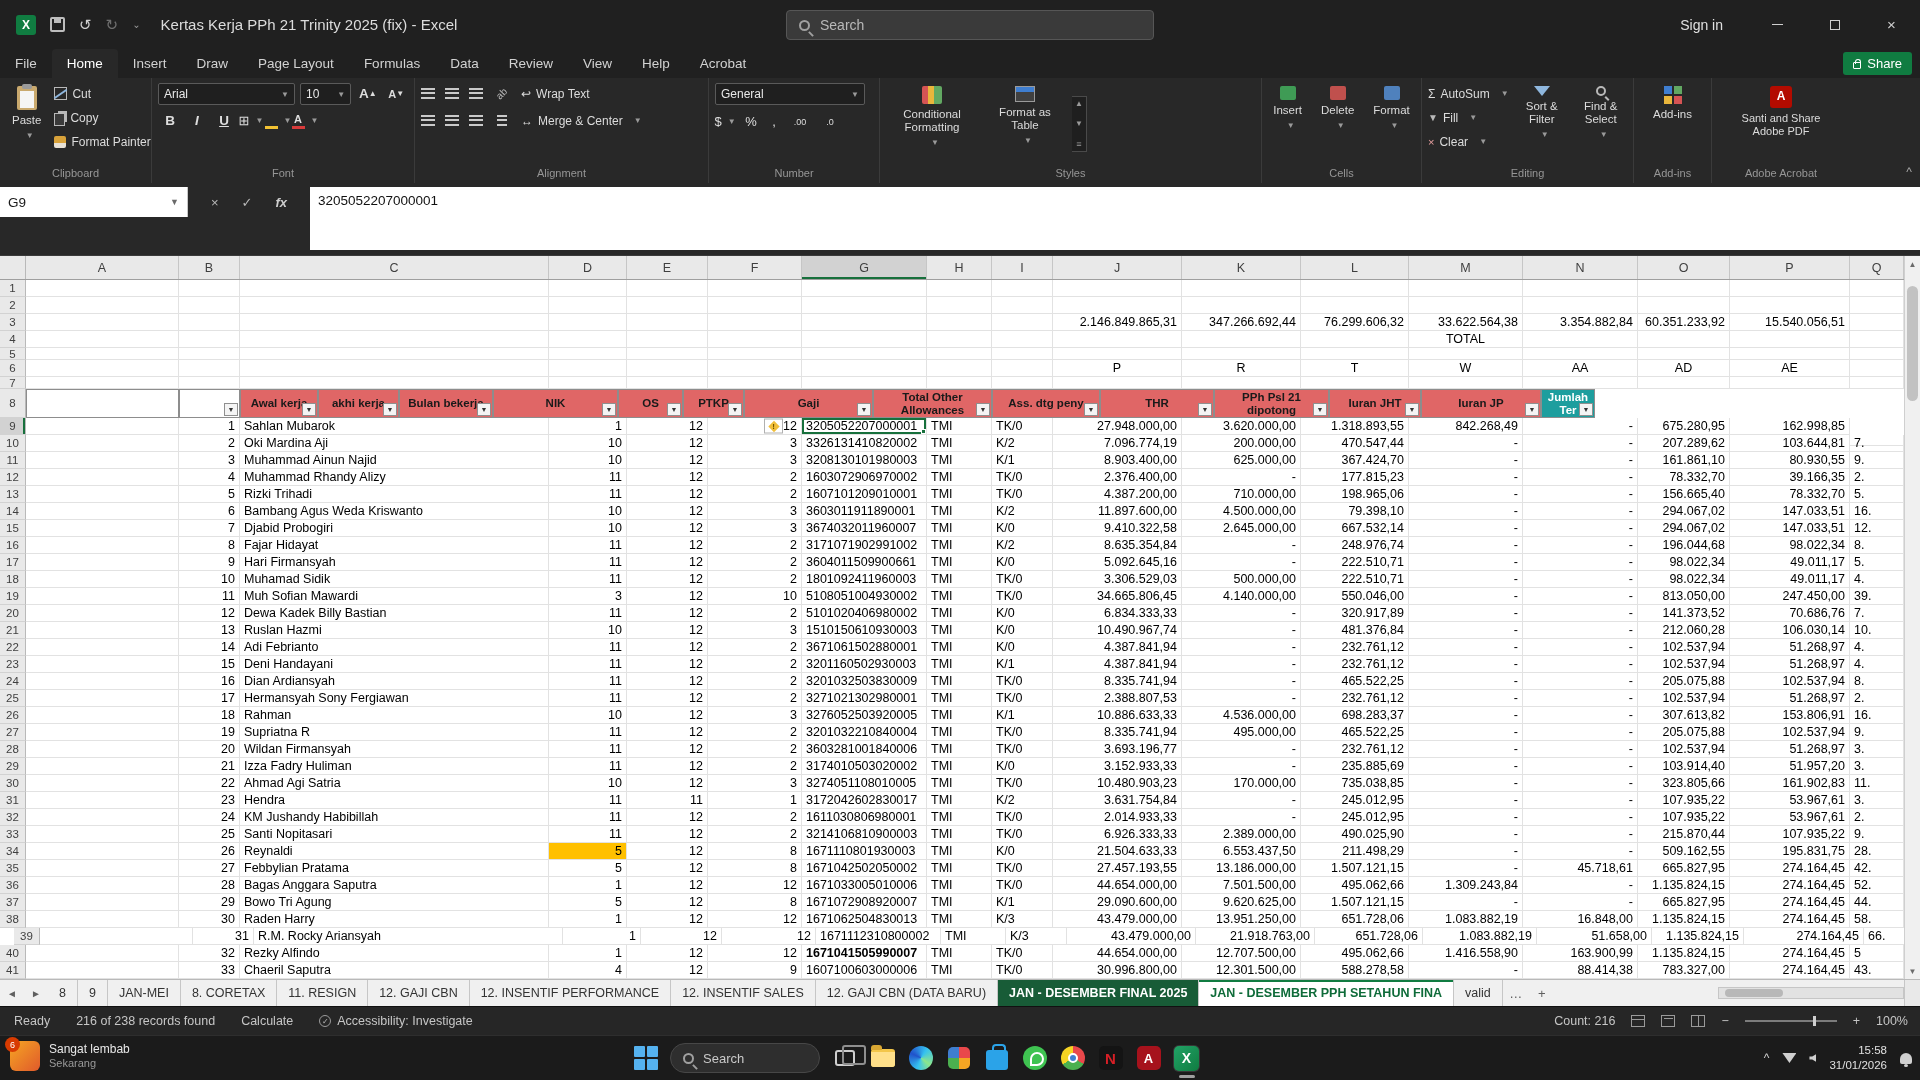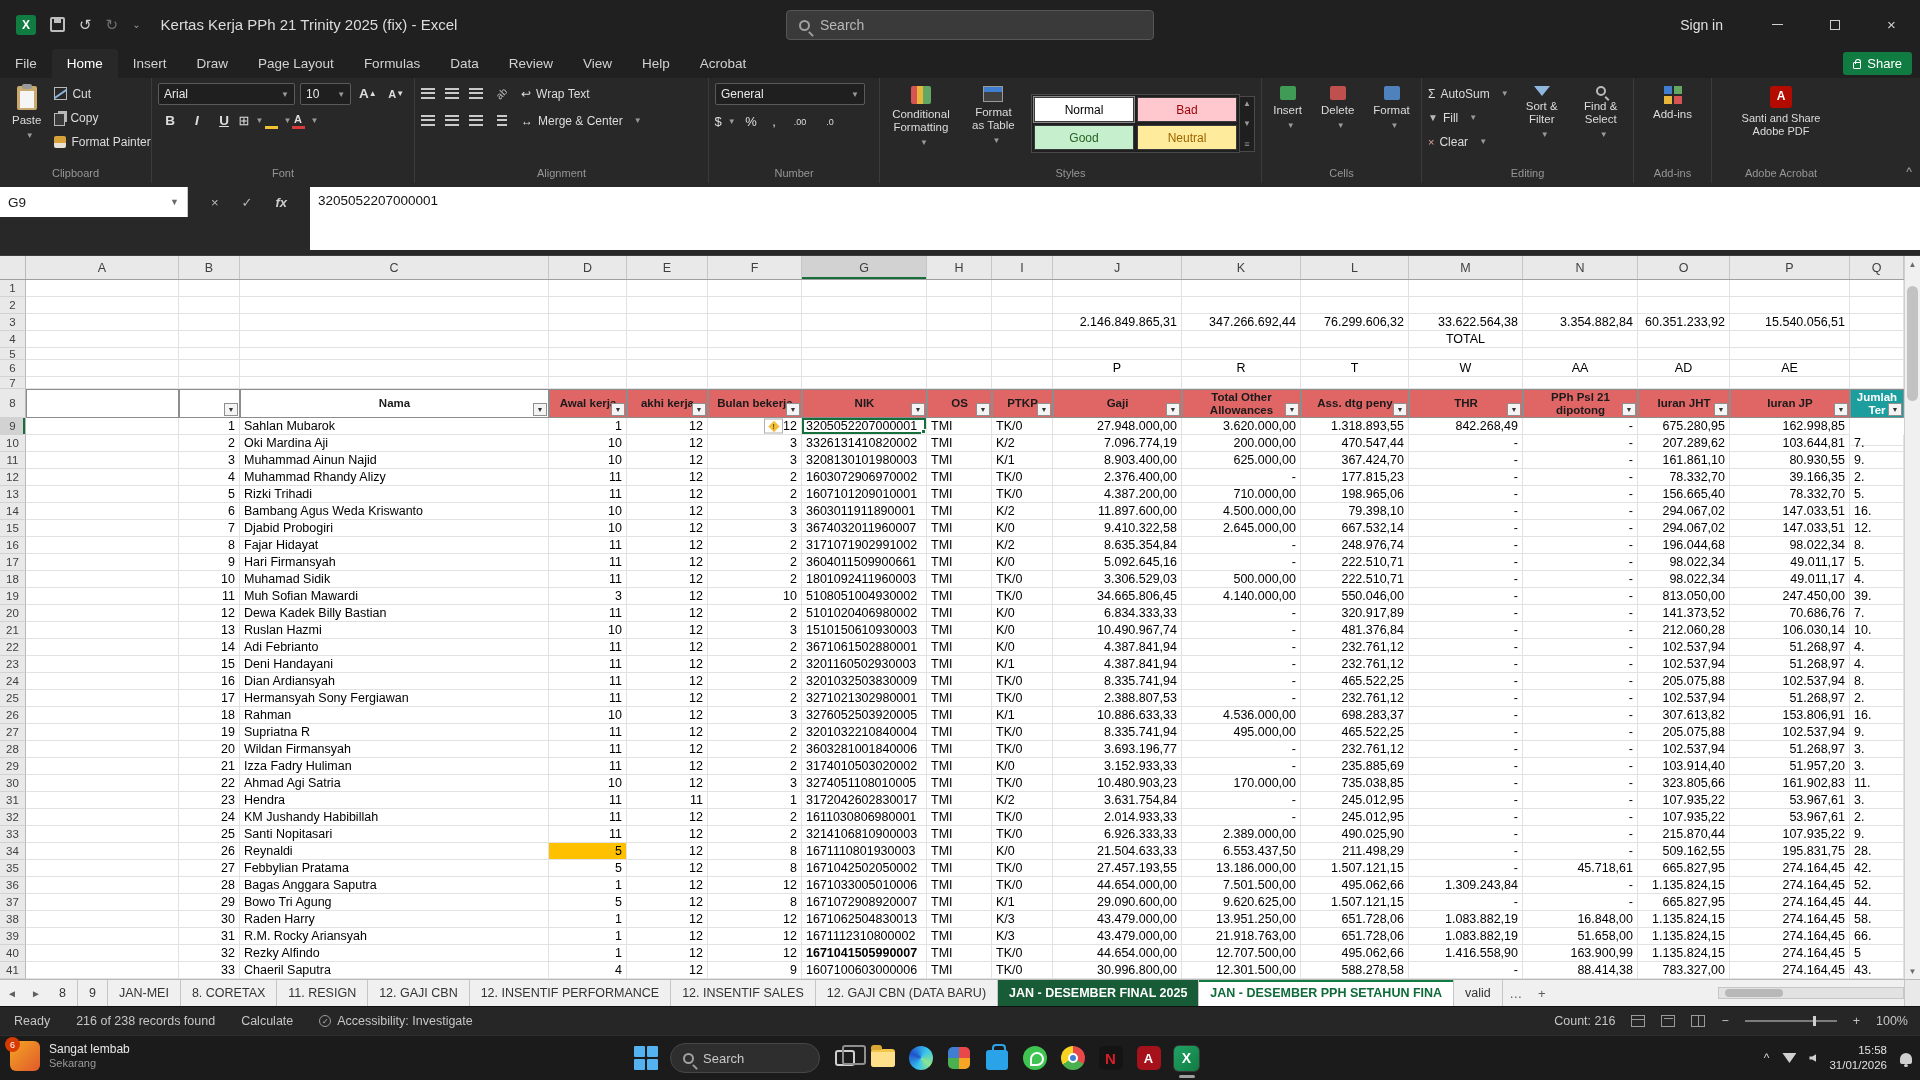--- a/index.html
+++ b/index.html
@@ -365,26 +365,20 @@
           <span class="ic-cf"></span>
           <span>Conditional Formatting</span>
           <span class="cds">▼</span>
         </div>
         <div class="bigbtn" style="width:80px">
           <span class="ic-ft"></span>
           <span>Format as Table</span>
           <span class="cds">▼</span>
         </div>
         <div class="stylegal">
-          <div class="stylegrid">
-            <div class="stylecell st-normal">Normal</div>
-            <div class="stylecell st-bad">Bad</div>
-            <div class="stylecell st-good">Good</div>
-            <div class="stylecell st-neutral">Neutral</div>
-          </div>
           <div class="galstrip">
             <span>▲</span>
             <span>▼</span>
             <span style="font-size:9px">≡</span>
           </div>
         </div>
       </div>
       <div class="glabel">Styles</div>
     </div>
 
@@ -639,21 +633,20 @@
           <div class="gcell ctr" style="width: 92px;"></div>
           <div class="gcell ctr" style="width: 120px;"></div>
           <div class="gcell ctr" style="width: 54px;"></div>
         </div>
         <div class="grow hrow" style="height: 29px;">
           <div class="rn">8</div>
           <div class="gcell hdr" style="width: 153px;"></div>
           <div class="gcell hdr" style="width: 61px; background: rgb(255, 255, 255);">
             <div class="flt">▼</div>
           </div>
-          <div class="gcell hdr" style="width: 309px; background: rgb(255, 255, 255);">Nama<div class="flt">▼</div></div>
           <div class="gcell hdr" style="width: 78px; background: rgb(224, 102, 102);">Awal kerja<div class="flt">▼</div></div>
           <div class="gcell hdr" style="width: 81px; background: rgb(224, 102, 102);">akhi kerja<div class="flt">▼</div></div>
           <div class="gcell hdr" style="width: 94px; background: rgb(224, 102, 102);">Bulan bekerja<div class="flt">▼</div></div>
           <div class="gcell hdr" style="width: 125px; background: rgb(224, 102, 102);">NIK<div class="flt">▼</div></div>
           <div class="gcell hdr" style="width: 65px; background: rgb(224, 102, 102);">OS<div class="flt">▼</div></div>
           <div class="gcell hdr" style="width: 61px; background: rgb(224, 102, 102);">PTKP<div class="flt">▼</div></div>
           <div class="gcell hdr" style="width: 129px; background: rgb(224, 102, 102);">Gaji<div class="flt">▼</div></div>
           <div class="gcell hdr" style="width: 119px; background: rgb(224, 102, 102);">Total Other Allowances<div class="flt">▼</div></div>
           <div class="gcell hdr" style="width: 108px; background: rgb(224, 102, 102);">Ass. dtg peny<div class="flt">▼</div></div>
           <div class="gcell hdr" style="width: 114px; background: rgb(224, 102, 102);">THR<div class="flt">▼</div></div>
@@ -1258,21 +1251,21 @@
           <div class="gcell" style="width: 61px;">K/3</div>
           <div class="gcell num" style="width: 129px;">43.479.000,00</div>
           <div class="gcell num" style="width: 119px;">13.951.250,00</div>
           <div class="gcell num" style="width: 108px;">651.728,06</div>
           <div class="gcell num" style="width: 114px;">1.083.882,19</div>
           <div class="gcell num" style="width: 115px;">16.848,00</div>
           <div class="gcell num" style="width: 92px;">1.135.824,15</div>
           <div class="gcell num" style="width: 120px;">274.164,45</div>
           <div class="gcell" style="width: 54px;">58.</div>
         </div>
-        <div class="grow" style="height: 17px;">
+        <div class="grow" style="height: 17px; padding-left: 14px;">
           <div class="rn">39</div>
           <div class="gcell" style="width: 153px;"></div>
           <div class="gcell num" style="width: 61px;">31</div>
           <div class="gcell" style="width: 309px;">R.M. Rocky Ariansyah</div>
           <div class="gcell num" style="width: 78px;">1</div>
           <div class="gcell num" style="width: 81px;">12</div>
           <div class="gcell num" style="width: 94px;">12</div>
           <div class="gcell" style="width: 125px;">1671112310800002</div>
           <div class="gcell" style="width: 65px;">TMI</div>
           <div class="gcell" style="width: 61px;">K/3</div>

